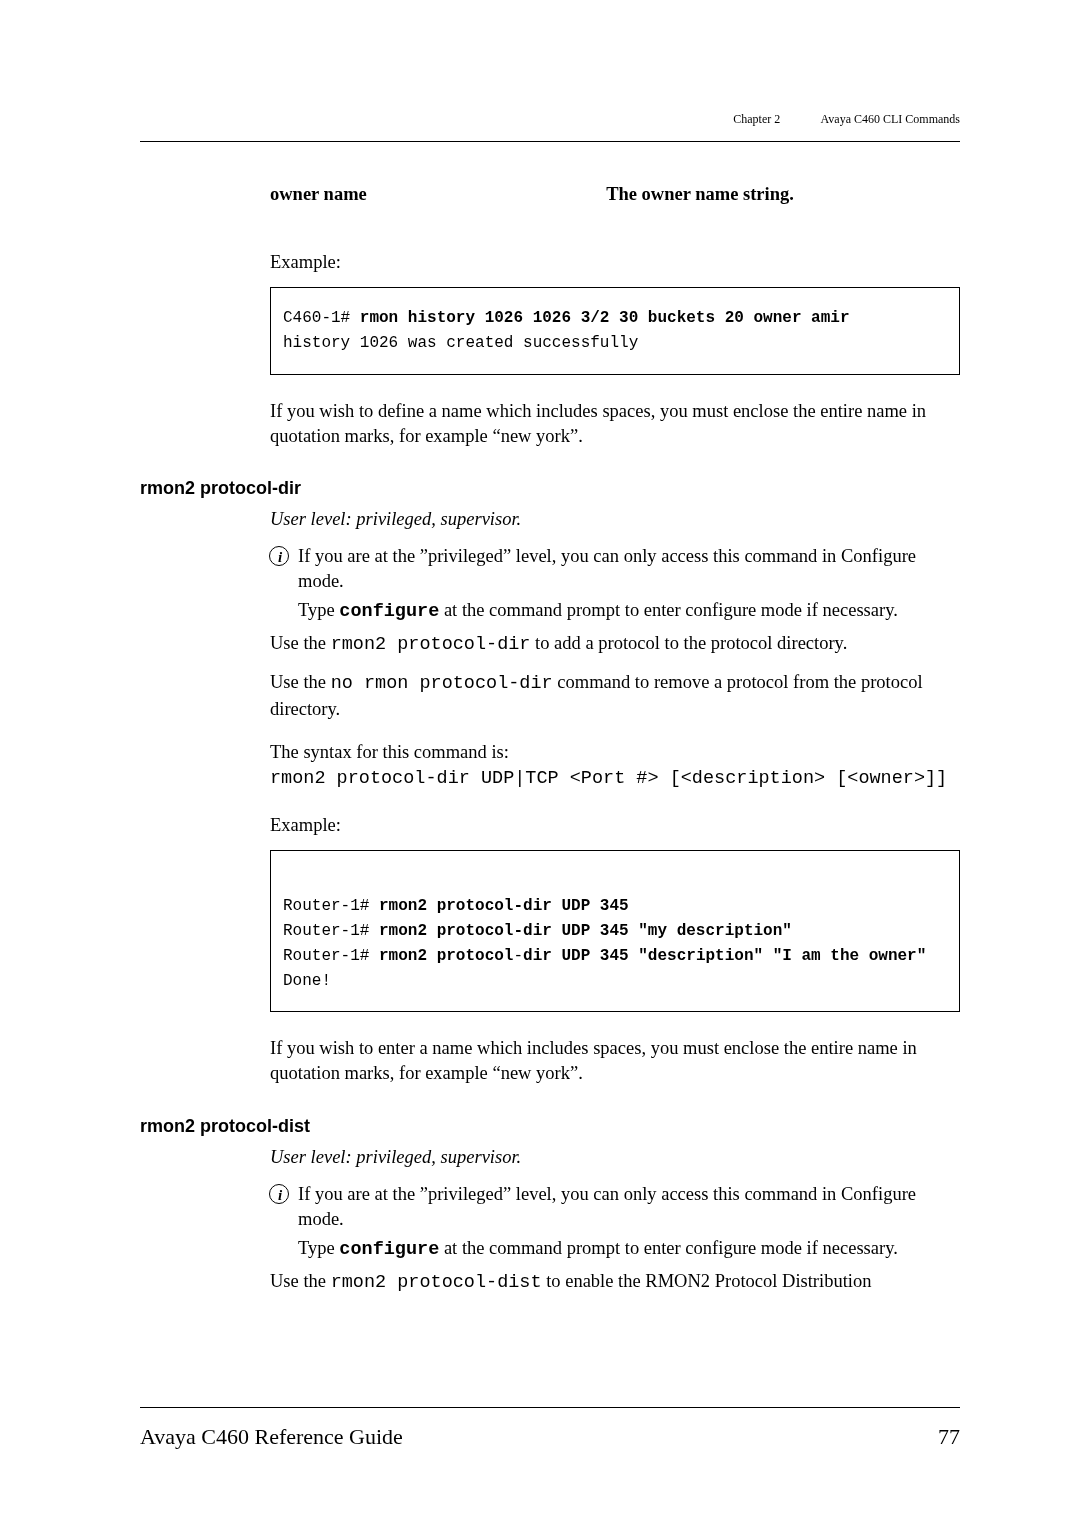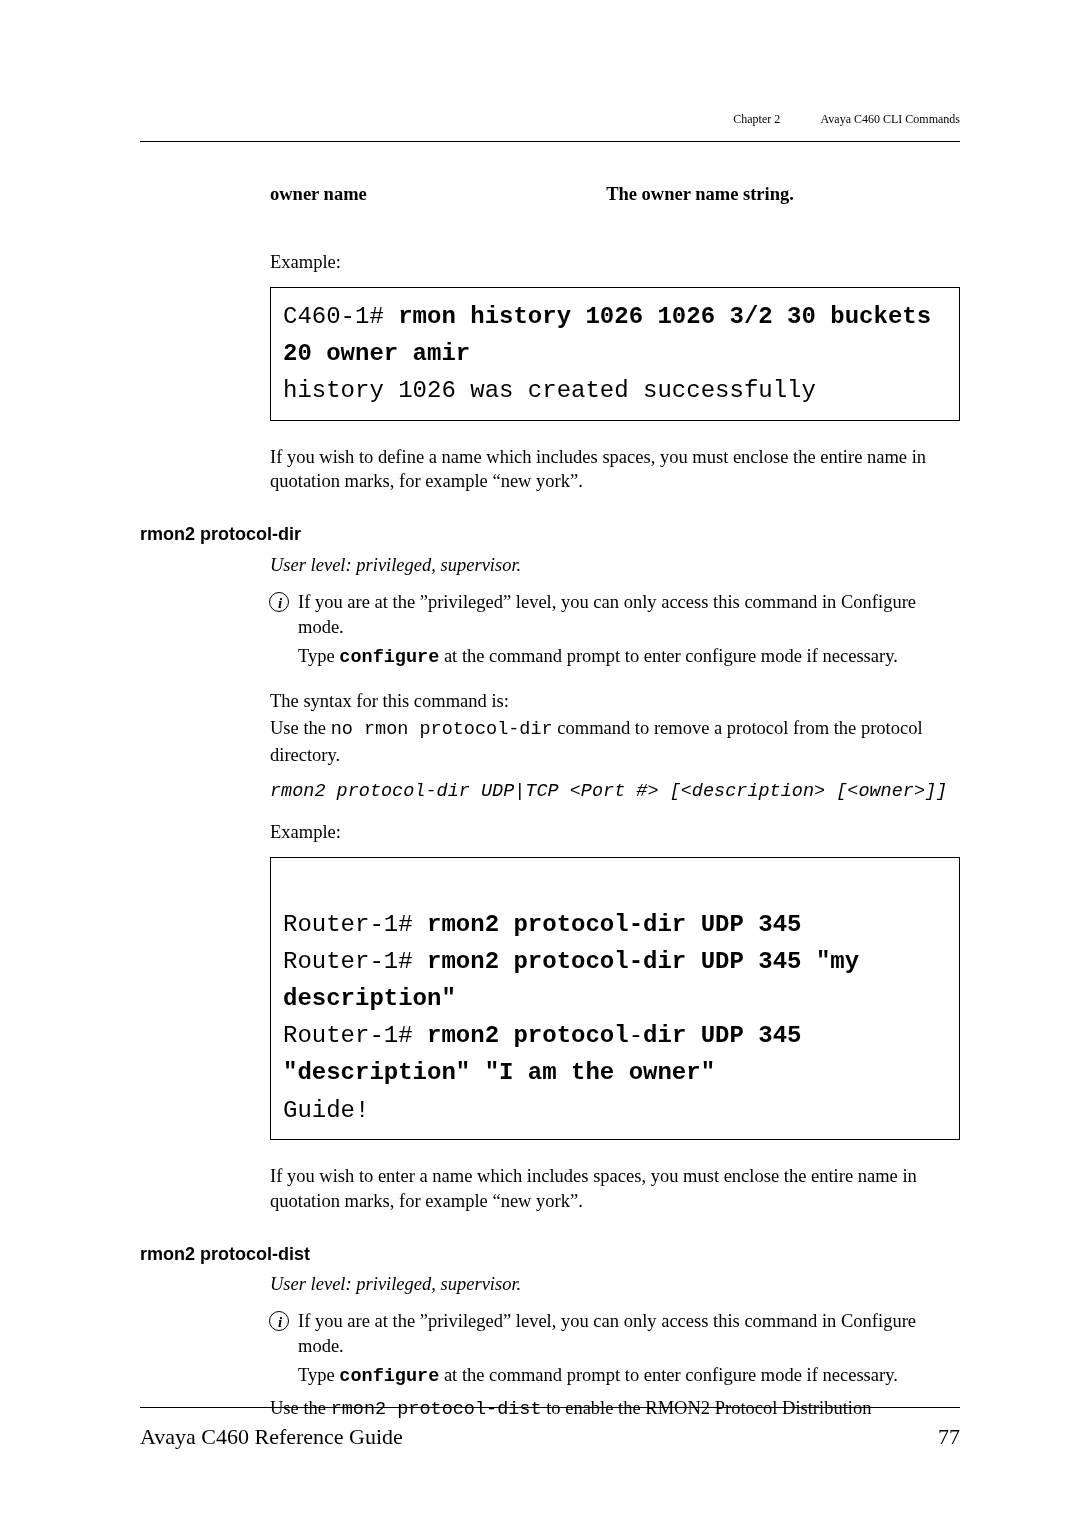--- a/index.html
+++ b/index.html
@@ -34,23 +34,23 @@
     padding-top: 40px;
     font-size: 18.5px;
     line-height: 1.35;
   }
   .body p { margin: 0 0 12px 0; }
   .defrow { display: flex; margin-bottom: 43px; font-weight: bold; }
   .defrow .term { width: 170px; }
   .defrow .desc { flex: 1; text-align: center; }
   .codebox {
     border: 1px solid #000;
-    padding: 10px 12px;
+    padding: 18px 12px;
     font-family: "Courier New", Courier, monospace;
-    font-size: 24px;
+    font-size: 16px;
     line-height: 1.55;
     margin: 6px 0 24px 0;
     white-space: pre-wrap;
     word-break: break-word;
   }
   .codebox .b { font-weight: bold; }
   .section-head {
     font-family: Arial, "Helvetica Neue", Helvetica, sans-serif;
     font-weight: bold;
     font-size: 18px;
@@ -132,35 +132,38 @@
         <span class="info-icon"><span class="glyph">i</span></span>
       </div>
       <div class="text-col">
         <span>If you are at the ”privileged” level, you can only access this command in Configure mode.</span>
         <div class="indent-sub" style="padding-left:0; margin-top:4px;">
           <span><span>Type </span><span class="monob">configure</span><span> at the command prompt to enter configure mode if necessary.</span></span>
         </div>
       </div>
     </div>
 
-
-    <p style="margin-top:18px; margin-bottom:2px;">The syntax for this command is:</p>
+    <p style="margin-top:6px;">
+      <span>Use the </span><span class="mono">rmon2 protocol-dir</span><span> to add a protocol to the protocol directory.</span>
+    </p>
 
     <p>
       <span>Use the </span><span class="mono">no rmon protocol-dir</span><span> command to remove a protocol from the protocol directory.</span>
     </p>
-    <p class="mono" style="margin-bottom:16px;font-style:italic;">rmon2 protocol-dir UDP|TCP &lt;Port #&gt; [&lt;description&gt; [&lt;owner&gt;]]</p>
+
+    <p style="margin-top:18px; margin-bottom:2px;">The syntax for this command is:</p>
+    <p class="mono" style="margin-bottom:22px;">rmon2 protocol-dir UDP|TCP &lt;Port #&gt; [&lt;description&gt; [&lt;owner&gt;]]</p>
 
     <p>Example:</p>
 
     <div class="codebox">
 <span><span>Router-1# </span><span class="b">rmon2 protocol-dir UDP 345</span></span>
 <span><span>Router-1# </span><span class="b">rmon2 protocol-dir UDP 345 "my description"</span></span>
 <span><span>Router-1# </span><span class="b">rmon2 protocol</span><span>-</span><span class="b">dir UDP 345 "description" "I am the owner"</span></span>
-<span>Guide!</span></div>
+<span>Done!</span></div>
 
     <p>If you wish to enter a name which includes spaces, you must enclose the entire name in quotation marks, for example “new york”.</p>
 
     <div class="section-head">rmon2 protocol-dist</div>
 
     <p class="italic">User level: privileged, supervisor.</p>
 
     <div class="note-row">
       <div class="icon-col">
         <span class="info-icon"><span class="glyph">i</span></span>

